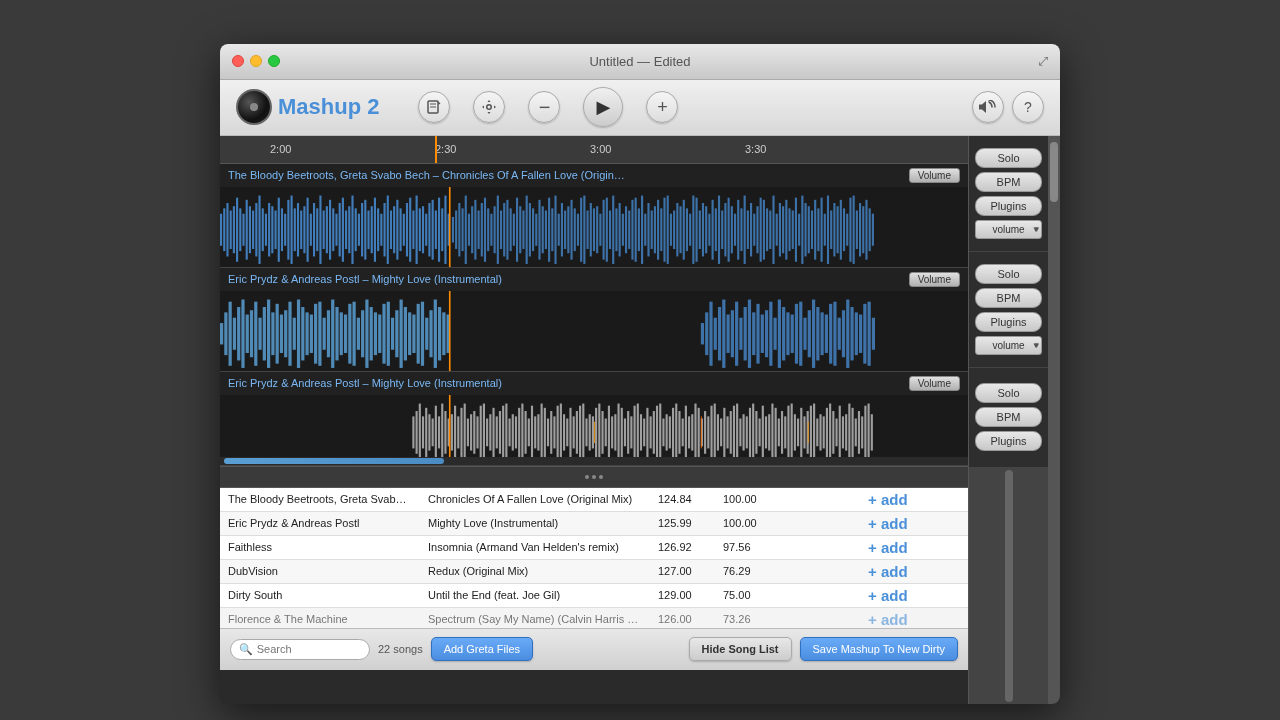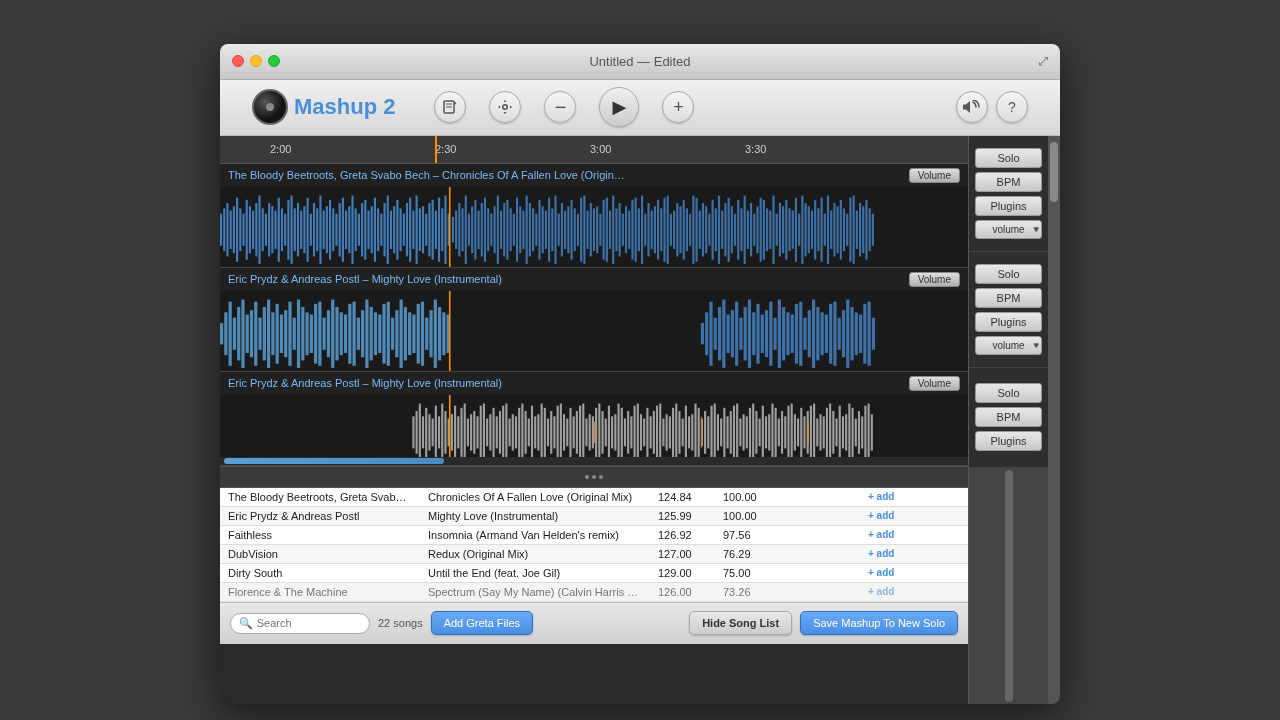--- a/index.html
+++ b/index.html
@@ -64,21 +64,21 @@
       font-size: 12px;
       cursor: pointer;
     }
 
     
     .toolbar {
       background: linear-gradient(to bottom, #f0f0f0, #d8d8d8);
       height: 56px;
       display: flex;
       align-items: center;
-      padding: 0 32px;
+      padding: 0 16px;
       gap: 23px;
       border-bottom: 1px solid #bbb;
       flex-shrink: 0;
     }
     .app-logo {
       display: flex;
       align-items: center;
       gap: 6px;
       margin-right: 16px;
     }
@@ -227,21 +227,21 @@
     .sidebar-track-controls {
       border-bottom: 1px solid #444;
       padding: 8px 6px;
       display: flex;
       flex-direction: column;
       gap: 4px;
     }
     .ctrl-btn {
       background: linear-gradient(to bottom, #e8e8e8, #c8c8c8);
       border: 1px solid #999;
-      border-radius: 3px;
+      border-radius: 9px;
       padding: 3px 0;
       font-size: 11px;
       cursor: pointer;
       text-align: center;
       color: #333;
       font-weight: 500;
     }
     .ctrl-select {
       background: linear-gradient(to bottom, #e8e8e8, #c8c8c8);
       border: 1px solid #999;
@@ -328,21 +328,21 @@
     .song-cell {
       font-size: 11px;
       color: #222;
       padding: 0 8px;
       overflow: hidden;
       text-overflow: ellipsis;
       white-space: nowrap;
     }
     .add-btn {
       color: #4a90d9;
-      font-size: 10px;
+      font-size: 15px;
       cursor: pointer;
       padding: 0 8px;
       white-space: nowrap;
       font-weight: 600;
     }
 
     
     .bottom-bar {
       height: 42px;
       background: linear-gradient(to bottom, #e8e8e8, #d0d0d0);
@@ -1036,21 +1036,21 @@
 
         <div class="bottom-bar">
           <div class="search-box">
             <span class="search-icon-svg">🔍</span>
             <input type="text" class="search-input" placeholder="Search" style="">
           </div>
           <span class="song-count">22 songs</span>
           <button class="bottom-btn">Add Greta Files</button>
           <div class="bottom-right">
             <button class="bottom-btn secondary">Hide Song List</button>
-            <button class="bottom-btn">Save Mashup To New Solo</button>
+            <button class="bottom-btn">Save Mashup To New Dirty</button>
           </div>
         </div>
       </div>
     </div>
 
     <div class="right-sidebar">
 
       <div class="sidebar-track-controls" style="height:116px; justify-content:center;">
         <button class="ctrl-btn">Solo</button>
         <button class="ctrl-btn">BPM</button>

